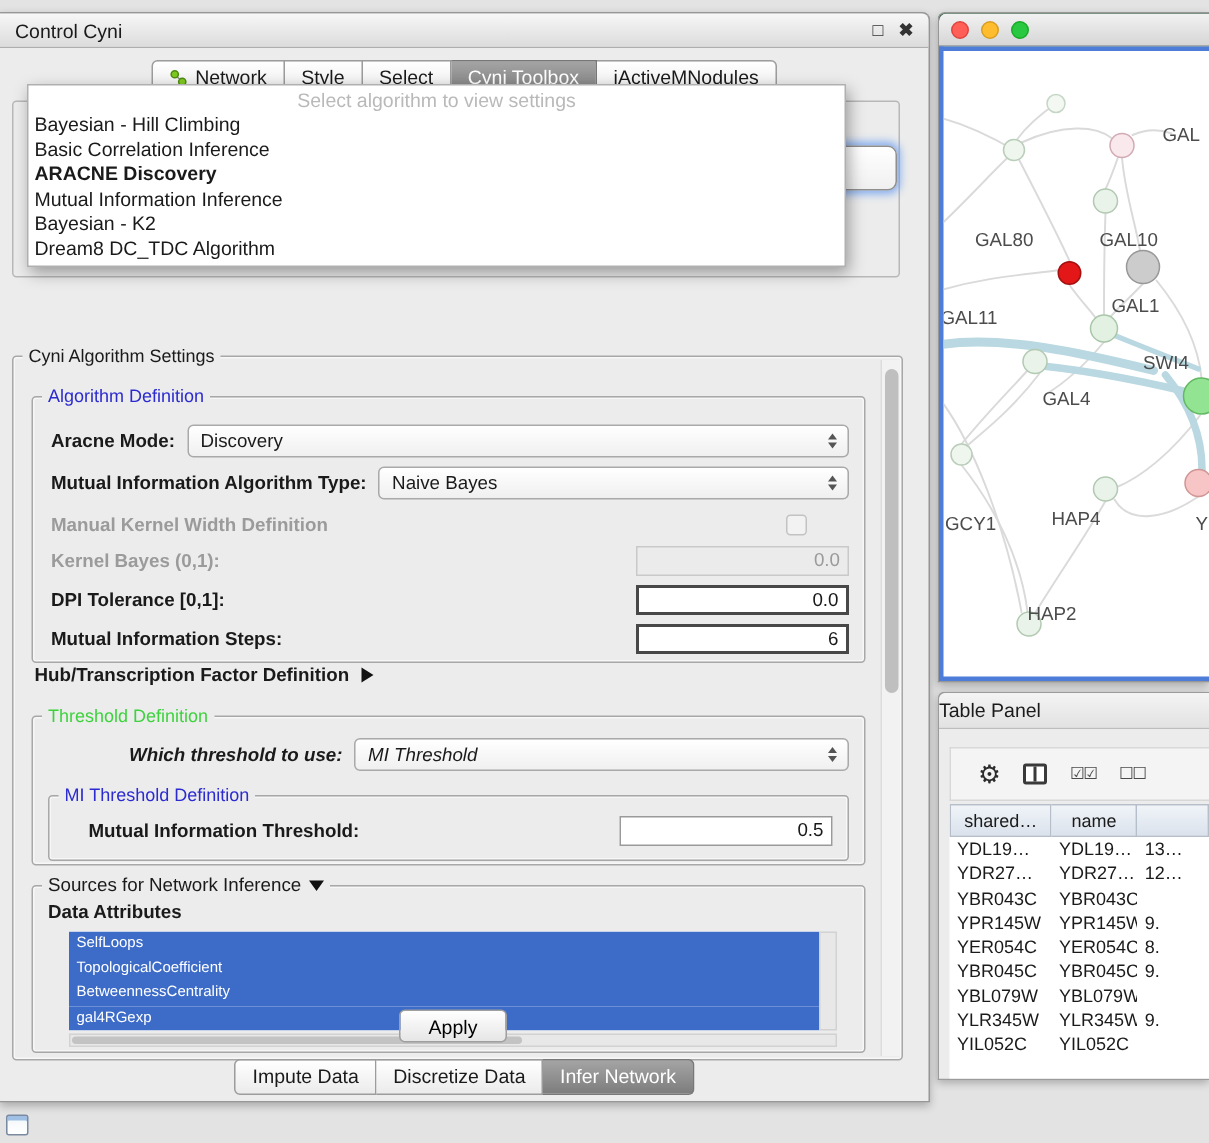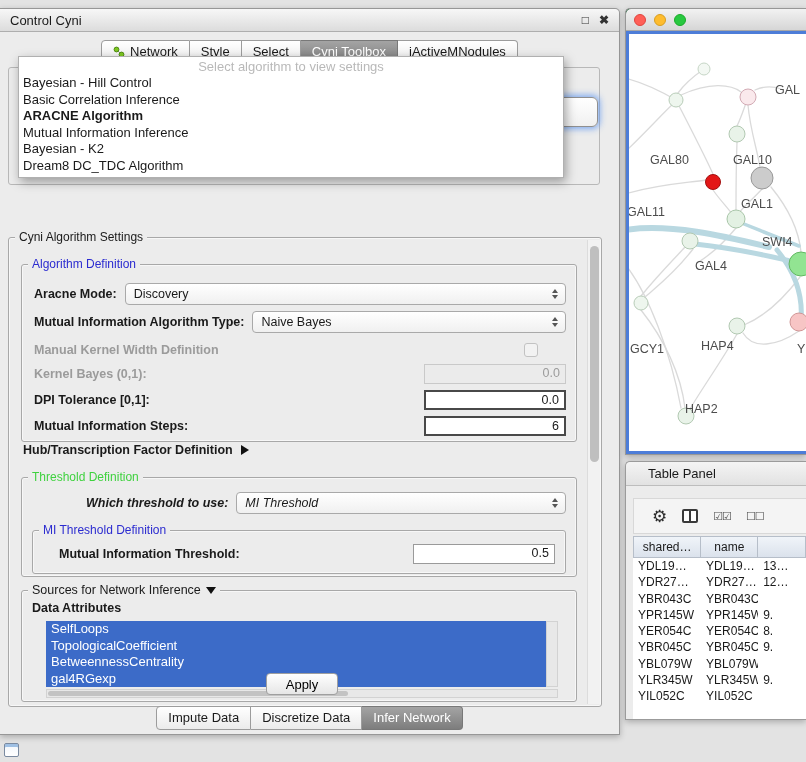--- a/index.html
+++ b/index.html
@@ -65,21 +65,21 @@
   .input { width:142px; height:20px; line-height:17px; background:#fff; border:1px solid #9a9a9a;
            font-size:12.5px; text-align:right; padding-right:5px; }
   .input.strong { border:2px solid #484848; }
   .input.disabled { background:#ebebeb; border:1px solid #c9c9c9; color:#9b9b9b; }
 
   .hub-row { position:absolute; left:14px; top:205px; display:flex; align-items:center; gap:8px; }
   .tri-right { width:0; height:0; border-top:5.5px solid transparent; border-bottom:5.5px solid transparent; border-left:8px solid #111; }
   .tri-down-lbl { width:0; height:0; border-left:5.5px solid transparent; border-right:5.5px solid transparent; border-top:7px solid #111; }
 
   .attr-list { position:absolute; left:24px; top:30px; width:500px; height:66px; background:#fff; overflow:hidden; }
-  .attr-item { background:#3c6bc8; color:#fff; font-size:13px; height:16.5px; line-height:16.5px; padding-left:5px; }
+  .attr-item { background:#3c6bc8; color:#fff; font-size:10px; height:16.5px; line-height:16.5px; padding-left:5px; }
   .list-vscroll { position:absolute; left:524px; top:30px; width:12px; height:66px; background:#e8e8e8; border:1px solid #d2d2d2; }
   .list-hscroll { position:absolute; left:24px; top:98px; width:512px; height:9px; background:#e8e8e8; border:1px solid #d2d2d2; }
   .list-hscroll .thumb { position:absolute; left:1px; top:1px; height:5px; width:300px; background:#c3c3c3; border-radius:3px; }
 
   .vscroll { position:absolute; right:1px; top:2px; bottom:2px; width:13px; background:#f2f2f2; border-left:1px solid #dcdcdc; }
   .vscroll .thumb { position:absolute; left:2px; width:9px; border-radius:5px; background:#bfbfbf; }
   #main-thumb { top:6px; height:216px; }
 
   #apply-btn { position:absolute; left:266px; top:664px; width:72px; height:22px; background:linear-gradient(#ffffff,#e6e6e6);
                border:1px solid #9f9f9f; border-radius:4px; font-size:13px; font-family:"Liberation Sans", sans-serif; }
@@ -90,21 +90,21 @@
                 border:1px solid #979797; border-right:none; border-radius:5px 0 0 0; box-shadow:0 2px 6px rgba(0,0,0,.25); }
   .net-titlebar { height:22px; background:linear-gradient(#f2f2f2,#d6d6d6); border-bottom:1px solid #a8a8a8;
                   border-radius:5px 0 0 0; display:flex; align-items:center; padding-left:8px; gap:8px; }
   .light { width:12px; height:12px; border-radius:50%; }
   .net-frame { position:absolute; left:0; top:22px; right:0; bottom:0; border:3px solid #4d7dd8; border-right:none; background:#fff; overflow:hidden; }
   #net-svg { position:absolute; left:0; top:0; }
 
   
   #table-window { position:absolute; left:625px; top:461px; width:181px; height:259px; background:#ececec;
                   border:1px solid #9b9b9b; border-right:none; border-radius:5px 0 0 0; box-shadow:0 2px 6px rgba(0,0,0,.25); }
-  .tp-titlebar { height:24px; display:flex; align-items:center; padding-left:22px; font-size:13px;
+  .tp-titlebar { height:24px; display:flex; align-items:center; padding-left:0; font-size:13px;
                  background:linear-gradient(#f4f4f4,#e2e2e2); border-bottom:1px solid #bdbdbd; border-radius:5px 0 0 0; }
   .tp-toolbar { position:absolute; left:7px; right:0; top:36px; height:36px; background:#f4f4f4; border:1px solid #d8d8d8; border-right:none;
                 display:flex; align-items:center; gap:15px; padding-left:18px; }
   .gear-glyph { font-size:17px; color:#2c2c2c; line-height:1; }
   .col-icon { width:16px; height:14px; border:2px solid #3a3a3a; border-radius:2px; position:relative; background:#fff; }
   .col-icon::after { content:""; position:absolute; left:50%; top:0; bottom:0; width:2px; background:#3a3a3a; transform:translateX(-50%); }
   .check-pair { font-size:11px; color:#4a4a4a; letter-spacing:-1px; line-height:1; }
 
   .tbl { position:absolute; left:7px; right:0; top:74px; bottom:0; background:#fff; overflow:hidden; }
   .tbl-head { display:flex; }
@@ -150,23 +150,23 @@
         <span>jActiveMNodules</span>
       </div>
     </div>
 
   <div id="hidden-group"></div>
   <div id="hidden-combo"></div>
 
   <div id="algo-dropdown">
     <div class="dd-placeholder">Select algorithm to view settings</div>
     <div id="dd-options">
-        <div class="dd-option">Bayesian - Hill Control</div>
+        <div class="dd-option">Bayesian - Hill Climbing</div>
         <div class="dd-option">Basic Correlation Inference</div>
-        <div class="dd-option selected">ARACNE Algorithm</div>
+        <div class="dd-option selected">ARACNE Discovery</div>
         <div class="dd-option">Mutual Information Inference</div>
         <div class="dd-option">Bayesian - K2</div>
         <div class="dd-option">Dream8 DC_TDC Algorithm</div>
       </div>
   </div>
 
   <div id="settings-group" class="groupbox">
     <span class="gb-title">Cyni Algorithm Settings</span>
 
     <div id="alg-def" class="groupbox">

